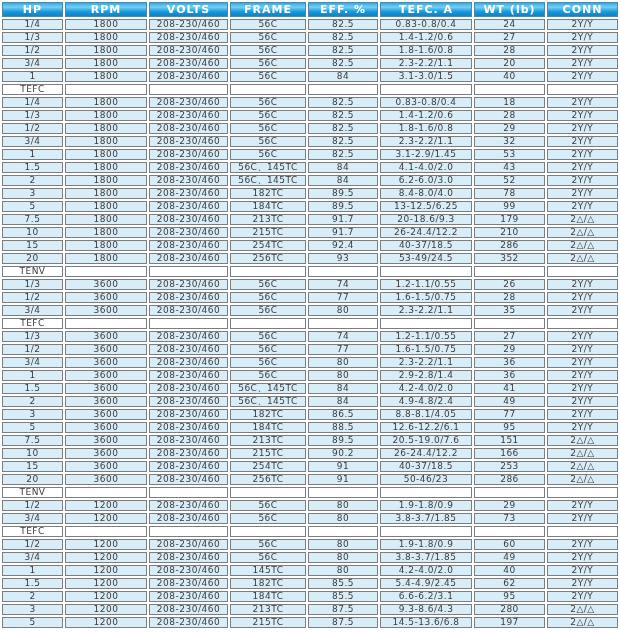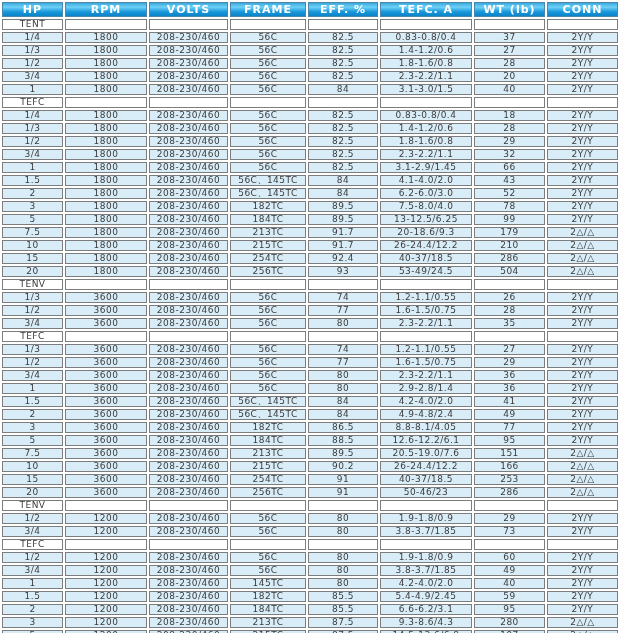--- a/index.html
+++ b/index.html
@@ -70,38 +70,28 @@
       <th>RPM</th>
       <th>VOLTS</th>
       <th>FRAME</th>
       <th>EFF. %</th>
       <th>TEFC. A</th>
       <th>WT (lb)</th>
       <th>CONN</th>
     </tr>
   </thead>
   <tbody id="spec-body">
-      <tr class="section-row">
-        <td>TENT</td>
-        <td></td>
-        <td></td>
-        <td></td>
-        <td></td>
-        <td></td>
-        <td></td>
-        <td></td>
-      </tr>
       <tr class="data-row">
         <td>1/4</td>
         <td>1800</td>
         <td>208-230/460</td>
         <td>56C</td>
         <td>82.5</td>
         <td>0.83-0.8/0.4</td>
-        <td>37</td>
+        <td>24</td>
         <td>2Y/Y</td>
       </tr>
       <tr class="data-row">
         <td>1/3</td>
         <td>1800</td>
         <td>208-230/460</td>
         <td>56C</td>
         <td>82.5</td>
         <td>1.4-1.2/0.6</td>
         <td>27</td>
@@ -187,21 +177,21 @@
         <td>32</td>
         <td>2Y/Y</td>
       </tr>
       <tr class="data-row">
         <td>1</td>
         <td>1800</td>
         <td>208-230/460</td>
         <td>56C</td>
         <td>82.5</td>
         <td>3.1-2.9/1.45</td>
-        <td>66</td>
+        <td>53</td>
         <td>2Y/Y</td>
       </tr>
       <tr class="data-row">
         <td>1.5</td>
         <td>1800</td>
         <td>208-230/460</td>
         <td>56C、145TC</td>
         <td>84</td>
         <td>4.1-4.0/2.0</td>
         <td>43</td>
@@ -216,21 +206,21 @@
         <td>6.2-6.0/3.0</td>
         <td>52</td>
         <td>2Y/Y</td>
       </tr>
       <tr class="data-row">
         <td>3</td>
         <td>1800</td>
         <td>208-230/460</td>
         <td>182TC</td>
         <td>89.5</td>
-        <td>7.5-8.0/4.0</td>
+        <td>8.4-8.0/4.0</td>
         <td>78</td>
         <td>2Y/Y</td>
       </tr>
       <tr class="data-row">
         <td>5</td>
         <td>1800</td>
         <td>208-230/460</td>
         <td>184TC</td>
         <td>89.5</td>
         <td>13-12.5/6.25</td>
@@ -267,21 +257,21 @@
         <td>286</td>
         <td>2△/△</td>
       </tr>
       <tr class="data-row">
         <td>20</td>
         <td>1800</td>
         <td>208-230/460</td>
         <td>256TC</td>
         <td>93</td>
         <td>53-49/24.5</td>
-        <td>504</td>
+        <td>352</td>
         <td>2△/△</td>
       </tr>
       <tr class="section-row">
         <td>TENV</td>
         <td></td>
         <td></td>
         <td></td>
         <td></td>
         <td></td>
         <td></td>
@@ -517,21 +507,21 @@
         <td>40</td>
         <td>2Y/Y</td>
       </tr>
       <tr class="data-row">
         <td>1.5</td>
         <td>1200</td>
         <td>208-230/460</td>
         <td>182TC</td>
         <td>85.5</td>
         <td>5.4-4.9/2.45</td>
-        <td>59</td>
+        <td>62</td>
         <td>2Y/Y</td>
       </tr>
       <tr class="data-row">
         <td>2</td>
         <td>1200</td>
         <td>208-230/460</td>
         <td>184TC</td>
         <td>85.5</td>
         <td>6.6-6.2/3.1</td>
         <td>95</td>

